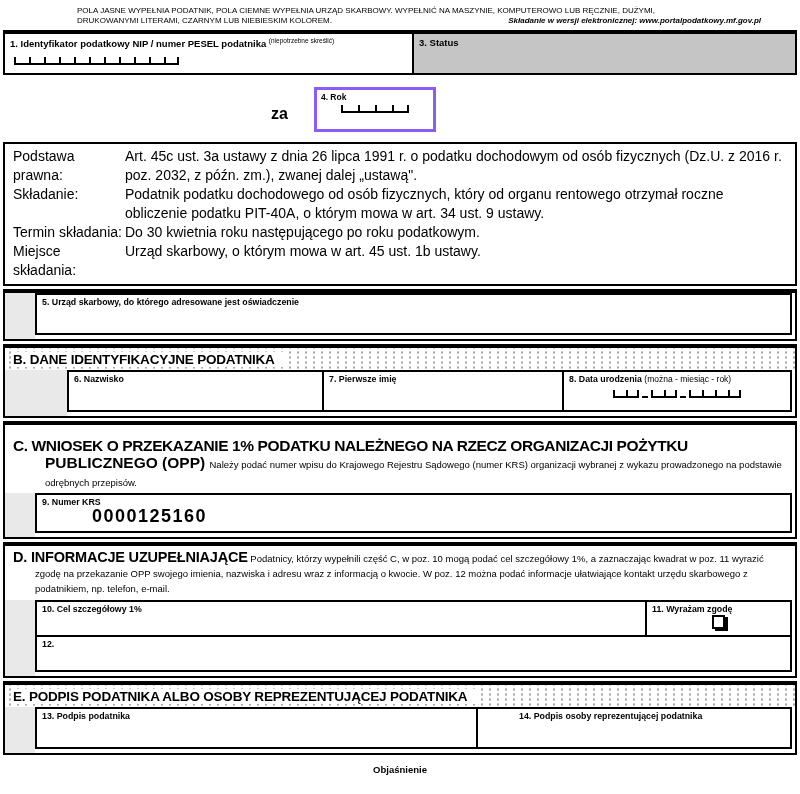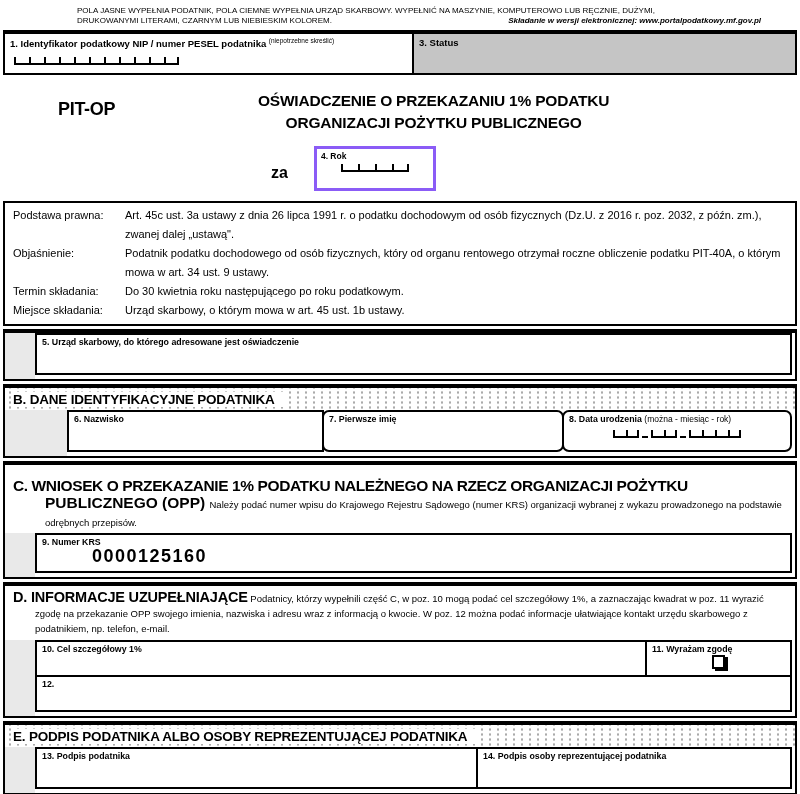--- a/index.html
+++ b/index.html
@@ -41,21 +41,21 @@
   .pitop { margin-left:55px; font-size:18px; font-weight:bold; padding-top:9px; letter-spacing:-0.3px; }
   .titles { flex:1; margin-right:45px; text-align:center; font-size:15.5px; font-weight:bold; line-height:22px; letter-spacing:-0.2px; }
 
   
   .zarow { display:flex; align-items:center; margin:12px 0 10px 268px; }
   .za { font-size:16px; font-weight:bold; margin:8px 26px 0 0; }
   .rokbox { width:122px; height:45px; border:3px solid #8b5cf6; }
   .roklbl { font-size:8.5px; font-weight:bold; padding:2px 4px 0; }
 
   
-  .legal { border:2px solid #000; font-size:11px; line-height:19px; padding:3px 8px 4px; }
+  .legal { border:2px solid #000; font-size:14px; line-height:19px; padding:3px 8px 4px; }
   .lrow { display:flex; }
   .llabel { width:112px; flex:none; }
   .ltext { flex:1; }
 
   
   .sec { border:2px solid #000; border-top:4px solid #000; margin-top:3px; }
   .sechead { height:22px; display:flex; align-items:center; padding-left:8px; }
   .dots { background-image:radial-gradient(circle, #ababab 1px, rgba(0,0,0,0) 1.3px);
           background-size:8px 5px; background-position:1px 2px; }
   .secttl { font-size:13.5px; font-weight:bold; letter-spacing:-0.2px; background:#fff; padding-right:10px; white-space:nowrap; }
@@ -63,21 +63,21 @@
   .fieldarea { display:flex; }
   .gutter { flex:none; background:#e9e9e9; width:30px; }
   .gutter.w60 { width:62px; }
   .fields { flex:1; padding:0 3px 4px 0; }
   .fbox { border:2px solid #000; background:#fff; }
   .flbl { font-size:8.8px; font-weight:bold; padding:2px 5px 0; }
   .flbl .note { font-weight:normal; font-size:8.5px; }
 
   
   .brow { display:flex; }
-  .brow .fbox + .fbox { margin-left:-2px;border-radius:7px; }
+  .brow .fbox + .fbox { margin-left:-2px; }
   .b6 { width:257px; height:42px; }
   .b7 { width:242px; height:42px; }
   .b8 { flex:1; height:42px; }
   .datecomb { display:flex; align-items:flex-end; justify-content:center; margin-top:6px; }
 
   
   .chead { padding:12px 8px 2px; }
   .cline1 { font-size:15.5px; font-weight:bold; letter-spacing:-0.4px; white-space:nowrap; }
   .cline2 { padding-left:32px; font-size:15.5px; font-weight:bold; line-height:16px; }
   .cnote { font-size:9.5px; font-weight:normal; letter-spacing:0; }
@@ -89,21 +89,21 @@
   .dttl { font-size:14.5px; font-weight:bold; letter-spacing:-0.2px; }
   .drow1 { display:flex; }
   .b10 { flex:1; height:37px; }
   .b11 { width:147px; height:37px; margin-left:-2px; }
   .b12 { height:37px; margin-top:-2px; }
   .cb { width:13px; height:14px; border:2px solid #000; background:#fff; box-shadow:3px 2px 0 #000; margin:1px auto 0; display:block; cursor:pointer; }
 
   
   .erow { display:flex; }
   .b13 { width:443px; height:42px; }
-  .b14 { flex:1; height:42px; margin-left:-2px; }
+  .b14 { flex:1; height:42px; margin-left:-2px;padding-left:36px; }
 
   
   .footer { margin-top:9px; text-align:center; font-size:9.5px; }
   .obj { font-weight:bold; }
 </style>
 </head>
 <body>
 
 <div class="page">
 
@@ -130,48 +130,41 @@
           <span class="cell"></span>
           <span class="cell"></span>
           <span class="cell last"></span>
       </div>
     </div>
     <div class="idbox dark f3">
       <div class="idlbl">3. Status</div>
     </div>
   </div>
 
-  <div class="titlerow">
-    <div class="pitop">PIT-OP</div>
-    <div class="titles">
-      <div>OŚWIADCZENIE O PRZEKAZANIU 1% PODATKU</div>
-      <div>ORGANIZACJI POŻYTKU PUBLICZNEGO</div>
-    </div>
-  </div>
 
   <div class="zarow">
     <span class="za">za</span>
     <div class="rokbox">
       <div class="roklbl">4. Rok</div>
       <div class="comb comb-rok">
         <span class="cell"></span>
           <span class="cell"></span>
           <span class="cell"></span>
           <span class="cell last"></span>
       </div>
     </div>
   </div>
 
   <div class="legal">
     <div class="lrow">
       <div class="llabel">Podstawa prawna:</div>
       <div class="ltext">Art. 45c ust. 3a ustawy z dnia 26 lipca 1991 r. o podatku dochodowym od osób fizycznych (Dz.U. z 2016 r. poz. 2032, z późn. zm.), zwanej dalej „ustawą".</div>
     </div>
     <div class="lrow">
-      <div class="llabel">Objaśnienie:</div>
+      <div class="llabel">Składanie:</div>
       <div class="ltext">Podatnik podatku dochodowego od osób fizycznych, który od organu rentowego otrzymał roczne obliczenie podatku PIT-40A, o którym mowa w art. 34 ust. 9 ustawy.</div>
     </div>
     <div class="lrow">
       <div class="llabel">Termin składania:</div>
       <div class="ltext">Do 30 kwietnia roku następującego po roku podatkowym.</div>
     </div>
     <div class="lrow">
       <div class="llabel">Miejsce składania:</div>
       <div class="ltext">Urząd skarbowy, o którym mowa w art. 45 ust. 1b ustawy.</div>
     </div>

